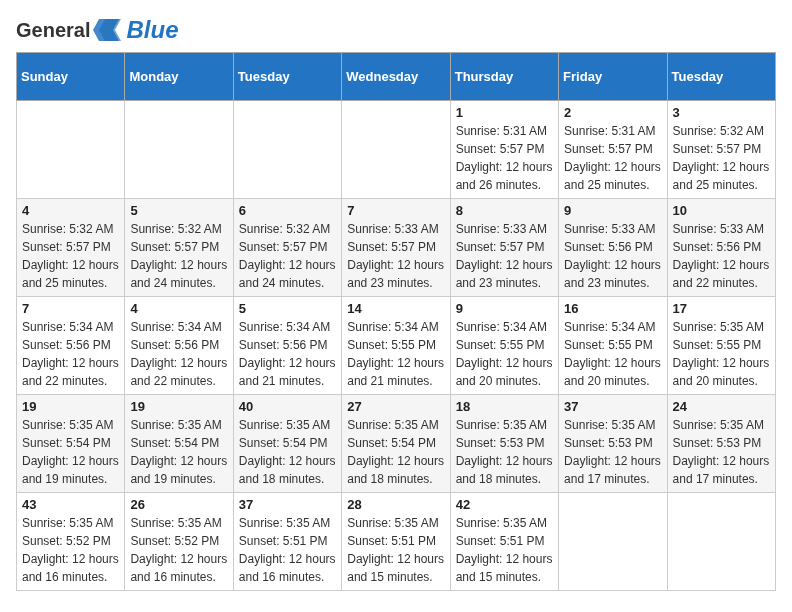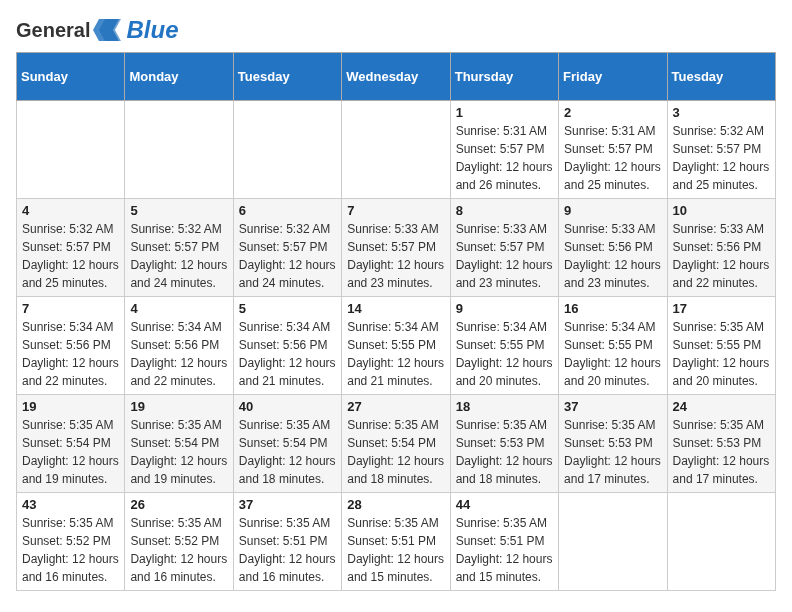--- a/index.html
+++ b/index.html
@@ -301,21 +301,21 @@
 and 16 minutes.</div>
         </td>
         <td>
           <span class="day-num">28</span>
           <div class="day-info" style="white-space: pre-line;">Sunrise: 5:35 AM
 Sunset: 5:51 PM
 Daylight: 12 hours
 and 15 minutes.</div>
         </td>
         <td>
-          <span class="day-num">44</span>
+          <span class="day-num">42</span>
           <div class="day-info" style="white-space: pre-line;">Sunrise: 5:35 AM
 Sunset: 5:51 PM
 Daylight: 12 hours
 and 15 minutes.</div>
         </td>
         <td class="empty"></td>
         <td class="empty"></td>
       </tr>
     </tbody>
 </table>

